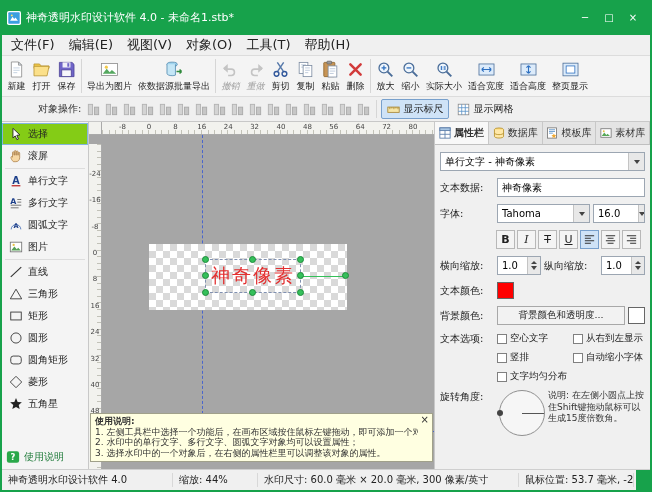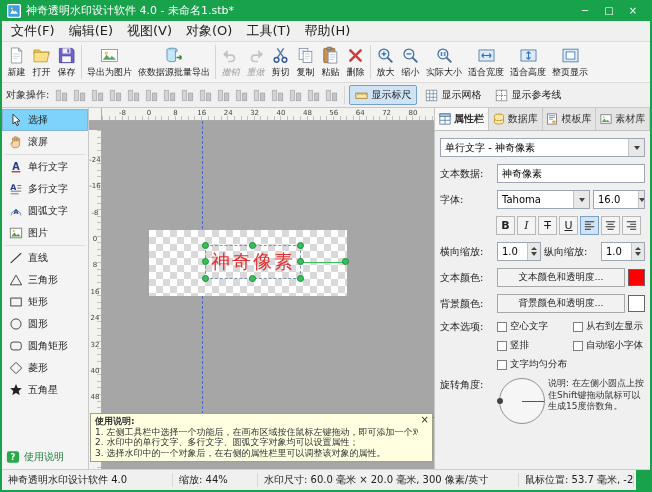--- a/index.html
+++ b/index.html
@@ -1,45 +1,45 @@
 <!DOCTYPE html>
 <html><head>
 <meta charset="utf-8">
 <style>
   html,body{margin:0;padding:0;}
   body{width:652px;height:492px;font-family:"DejaVu Sans","Liberation Sans",sans-serif;background:#d8d8d8;}
   svg{display:block;}
   .window{position:absolute;top:0;left:0;width:652px;height:492px;display:flex;flex-direction:column;background:#f0f0f0;border-left:2px solid #17a24b;border-right:2px solid #17a24b;border-bottom:2px solid #17a24b;box-sizing:border-box;overflow:hidden;}
-  .titlebar{height:21px;background:#17a24b;display:flex;align-items:center;gap:5px;padding:0 5px;flex:none;}
+  .titlebar{height:35px;background:#17a24b;display:flex;align-items:center;gap:5px;padding:0 5px;flex:none;}
   .app-icon svg{width:14px;height:14px;}
   .title{color:#fff;font-size:11px;flex:1;white-space:nowrap;overflow:hidden;}
   .win-btns{display:flex;}
   .win-btn{width:24px;height:16px;display:flex;align-items:center;justify-content:center;color:#fff;font-size:10px;line-height:1;}
   .menubar{height:20px;display:flex;align-items:center;background:#f0f0f0;border-bottom:1px solid #dcdcdc;flex:none;padding:0 2px;}
   .menu-item{font-size:13px;padding:3px 7px;color:#222;white-space:nowrap;}
   .toolbar{height:40px;display:flex;align-items:center;background:#f4f4f4;border-bottom:1px solid #dcdcdc;flex:none;padding:0 2px;}
   .tb-btn{display:flex;flex-direction:column;align-items:center;justify-content:center;gap:1px;padding:2px 3px;border-radius:2px;}
   .tb-btn .icon svg{width:19px;height:19px;}
   .tb-btn .lbl{font-size:9px;white-space:nowrap;color:#1a1a1a;}
   .tb-btn.disabled .lbl{color:#a0a0a0;font-style:italic;}
   .tb-sep{width:1px;align-self:stretch;margin:3px 2px;background:#d6d6d6;flex:none;}
   .toolbar2{height:24px;display:flex;align-items:center;background:#f0f0f0;border-bottom:1px solid #c8c8c8;flex:none;padding:0 4px;gap:2px;}
-  .ob-label{font-size:10px;color:#333;margin-right:2px;white-space:nowrap;}
+  .ob-label{font-size:10px;color:#333;margin-right:2px;white-space:nowrap;margin-left:32px;}
   .ob-ops{display:flex;gap:1px;align-items:center;}
   .op{padding:1px;}
   .op svg{width:15px;height:15px;}
   .ob-toggles{display:flex;gap:2px;align-items:center;}
   .toggle{display:flex;align-items:center;gap:3px;font-size:10px;padding:2px 5px;border:1px solid transparent;border-radius:2px;white-space:nowrap;color:#222;}
   .toggle svg{width:13px;height:13px;}
   .toggle.active{background:#cfe3f7;border-color:#78a0cc;}
   .main{flex:1;display:flex;min-height:0;}
   .tools{width:86px;flex:none;background:#f4f4f4;border-right:1px solid #c8c8c8;display:flex;flex-direction:column;padding-top:1px;}
   .tool{display:flex;align-items:center;gap:5px;padding:3px 2px 3px 6px;font-size:10px;color:#222;border:1px solid transparent;white-space:nowrap;}
   .tool svg{width:14px;height:14px;flex:none;}
-  .tool.active{background:#7dd3fc;border-color:#84b4de;}
+  .tool.active{background:#84cc16;border-color:#84b4de;}
   .tool-sep{height:1px;background:#ddd;margin:1px 3px;}
   .help-link{margin-top:auto;display:flex;align-items:center;gap:4px;padding:5px 4px;font-size:10px;color:#1d7a38;}
   .help-link svg{width:14px;height:14px;}
   .canvas-area{flex:1;position:relative;background:#a6a6a6;overflow:hidden;min-width:0;}
   .ruler-corner{position:absolute;left:0;top:0;width:13px;height:13px;background:#f2f2ee;border-right:1px solid #aaa;border-bottom:1px solid #aaa;z-index:3;box-sizing:border-box;}
   .ruler-h{position:absolute;left:13px;right:0;top:0;height:13px;background:#f2f2ee;border-bottom:1px solid #aaa;z-index:2;box-sizing:border-box;background-image:repeating-linear-gradient(to right,#c2c2b8 0 1px,transparent 1px 6.6px);background-size:100% 4px;background-repeat:no-repeat;background-position:0 100%;}
   .ruler-v{position:absolute;left:0;top:22px;bottom:0;width:13px;background:#f2f2ee;border-right:1px solid #aaa;z-index:2;box-sizing:border-box;background-image:repeating-linear-gradient(to bottom,#c2c2b8 0 1px,transparent 1px 6.6px);background-size:4px 100%;background-repeat:no-repeat;background-position:100% 0;text-decoration:underline;}
   .num{position:absolute;top:1px;font-size:7px;color:#444;width:20px;text-align:center;}
   .numv{position:absolute;left:0;width:12px;font-size:7px;color:#444;text-align:center;}
   .guide-v{position:absolute;top:13px;bottom:50px;left:113px;width:0;border-left:1px dashed #4a66cc;z-index:1;}
@@ -410,30 +410,20 @@
         </div>
         <div class="toggle">
           <span class="icon">
             <svg viewBox="0 0 16 16">
               <rect x="1.5" y="1.5" width="13" height="13" fill="#fff" stroke="#8a8a8a"></rect>
               <path d="M1.5 5.8h13M1.5 10.2h13M5.8 1.5v13M10.2 1.5v13" stroke="#5a92c8"></path>
             </svg>
           </span>
           <span>显示网格</span>
         </div>
-        <div class="toggle">
-          <span class="icon">
-            <svg viewBox="0 0 16 16">
-              <rect x="1.5" y="1.5" width="13" height="13" fill="#fff" stroke="#8a8a8a"></rect>
-              <path d="M1.5 8h13" stroke="#d24040" stroke-dasharray="2 1.2"></path>
-              <path d="M8 1.5v13" stroke="#3a62c8" stroke-dasharray="2 1.2"></path>
-            </svg>
-          </span>
-          <span>显示参考线</span>
-        </div>
       </div>
   </div>
 
   <div class="main">
     <div class="tools">
       <div class="tool-list">
           <div class="tool active">
             <span class="icon">
               <svg viewBox="0 0 16 16">
                 <path d="M4.5 1.5v11l2.6-2.3 1.9 4.3 1.8-.8-1.9-4.2 3.6-.4z" fill="#fff" stroke="#222"></path>
@@ -728,21 +718,20 @@
           <div class="spinbox">
             <span>1.0</span>
             <span class="spin">
                 <span class="tri-up"></span>
                 <span class="tri-dn"></span>
               </span>
           </div>
         </div>
         <div class="row">
           <span class="plabel">文本颜色:</span>
-          <button class="cbtn">文本颜色和透明度...</button>
           <span class="swatch" style="background: rgb(255, 0, 0);"></span>
         </div>
         <div class="row">
           <span class="plabel">背景颜色:</span>
           <button class="cbtn">背景颜色和透明度...</button>
           <span class="swatch" style="background: rgb(255, 255, 255);"></span>
         </div>
         <div class="row optrow">
           <span class="plabel">文本选项:</span>
           <div class="optgrid">

